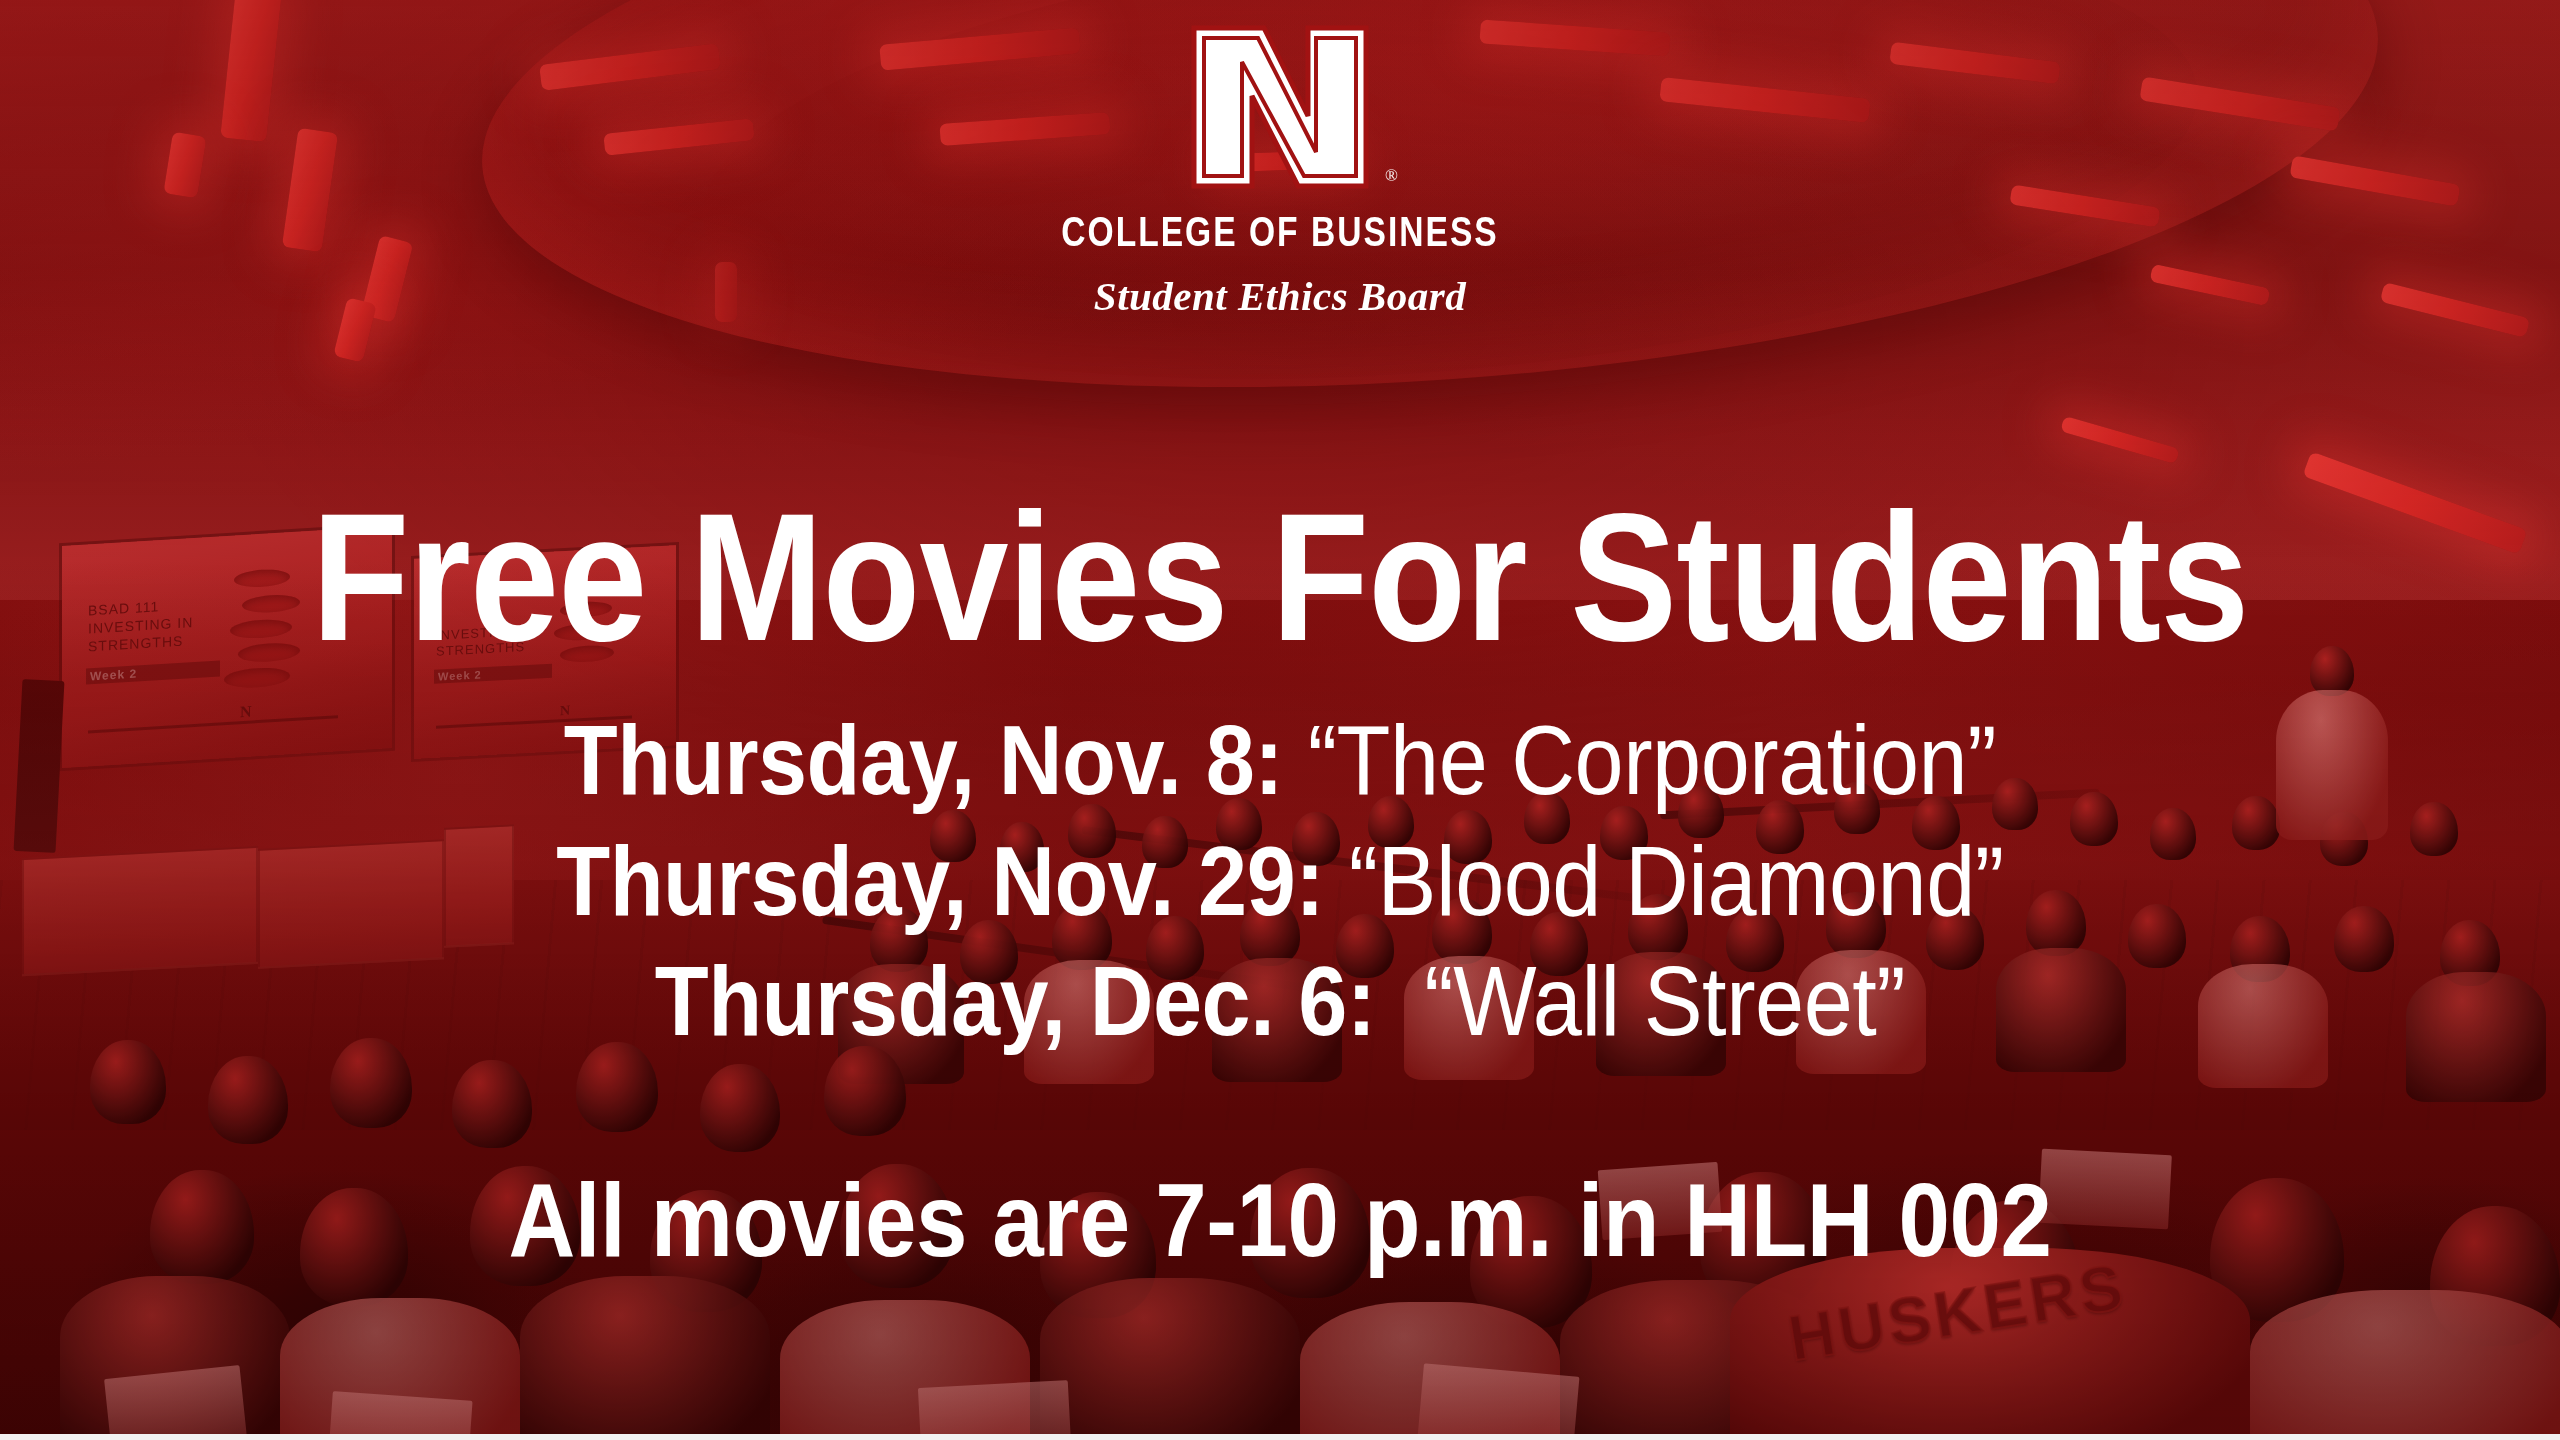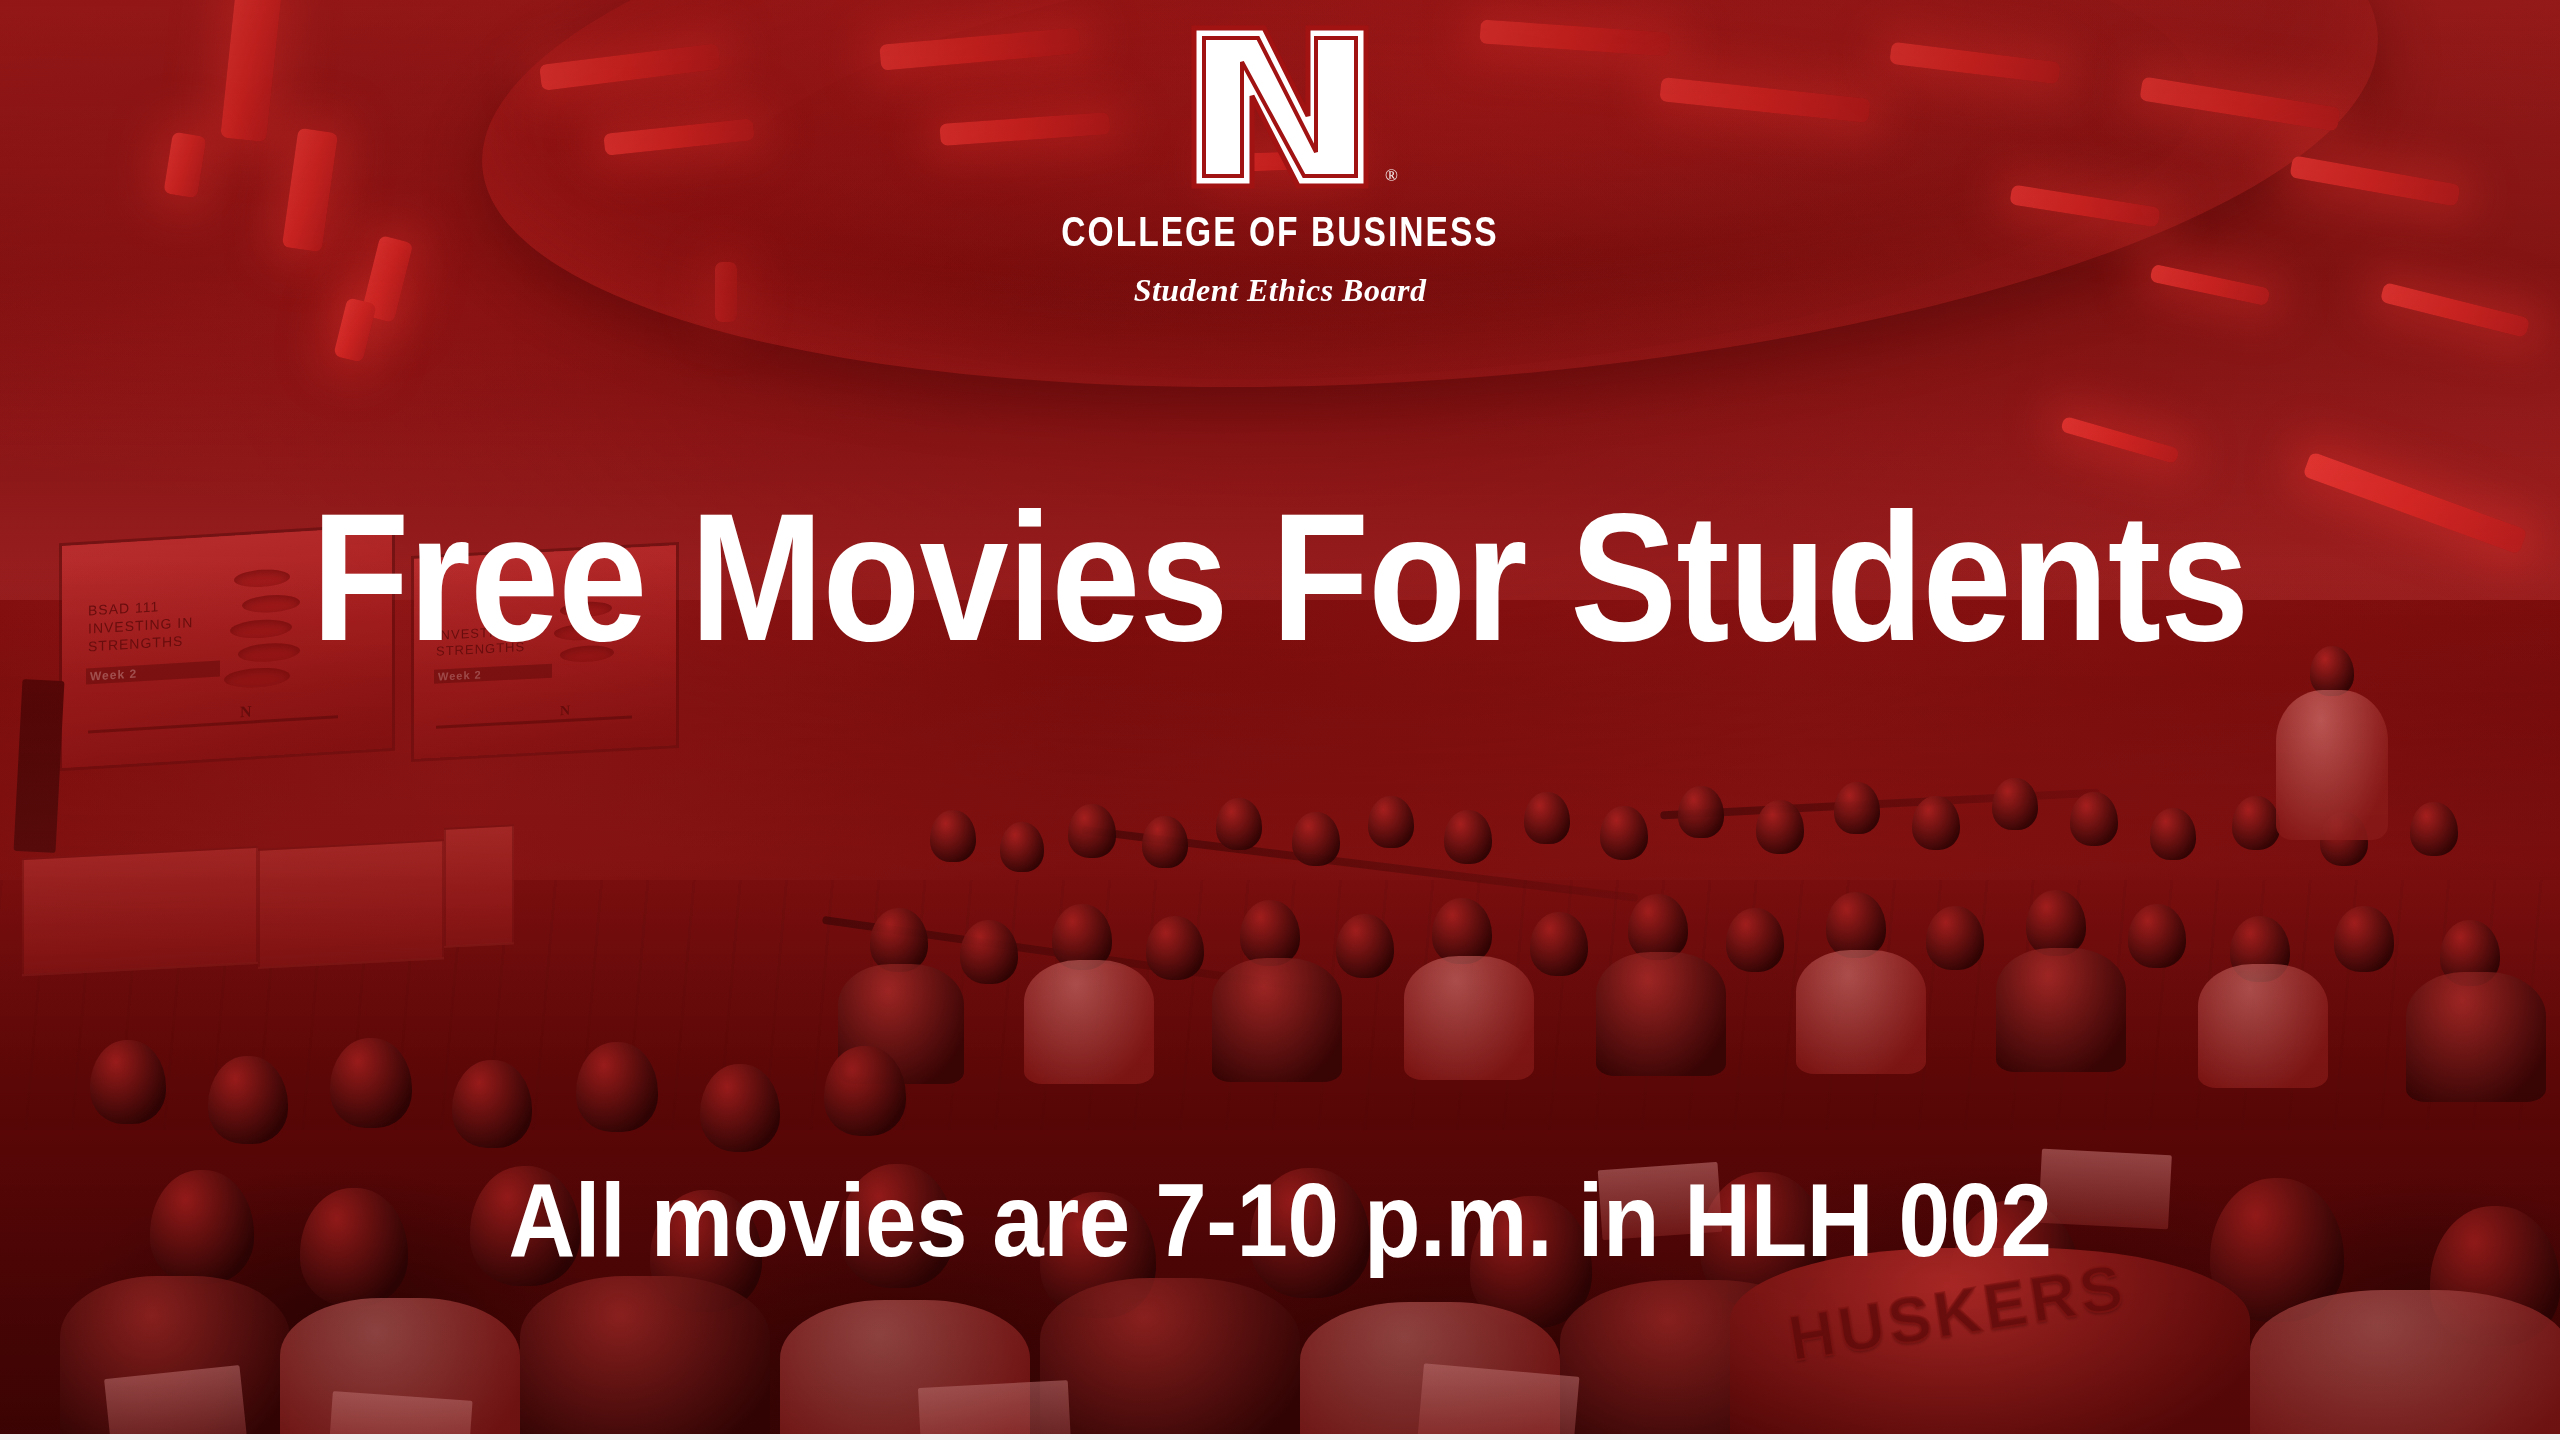--- a/index.html
+++ b/index.html
@@ -182,21 +182,21 @@
     letter-spacing:2.5px;
     transform:scaleX(0.80);
     white-space:nowrap;
   }
   #student-ethics-board {
     margin-top:16px;
     color:#fff;
     font-family:"Liberation Serif", serif;
     font-style:italic;
     font-weight:bold;
-    font-size:32px;
+    font-size:41px;
     letter-spacing:0.5px;
   }
 
   
   #headline {
     position:absolute; left:0; top:486px; width:2560px;
     text-align:center; z-index:10;
     color:#fff;
     font-family:"Liberation Sans Narrow","Liberation Sans", sans-serif;
     font-weight:bold;
@@ -413,16 +413,30 @@
         <path d="M24 16 H78 L136 130 V16 H176 V154 H124 L62 40 V154 H24 Z" fill="none" stroke="#a11212" stroke-width="4"></path>
       </svg>
       <span class="reg-mark">®</span>
     </div>
     <div id="college-of-business">COLLEGE OF BUSINESS</div>
     <div id="student-ethics-board">Student Ethics Board</div>
   </div>
 
   <div id="headline">Free Movies For Students</div>
 
+  <div id="movie-list">
+    <div class="movie-row">
+      <span class="movie-date">Thursday, Nov. 8:</span>
+      <span class="movie-title">“The Corporation”</span>
+    </div>
+    <div class="movie-row">
+      <span class="movie-date">Thursday, Nov. 29:</span>
+      <span class="movie-title">“Blood Diamond”</span>
+    </div>
+    <div class="movie-row">
+      <span class="movie-date">Thursday, Dec. 6:</span>
+      <span class="movie-title">&nbsp;“Wall Street”</span>
+    </div>
+  </div>
 
   <div id="footer-note">All movies are 7-10 p.m. in HLH 002</div>
 
 </div>
 
 </body></html>

